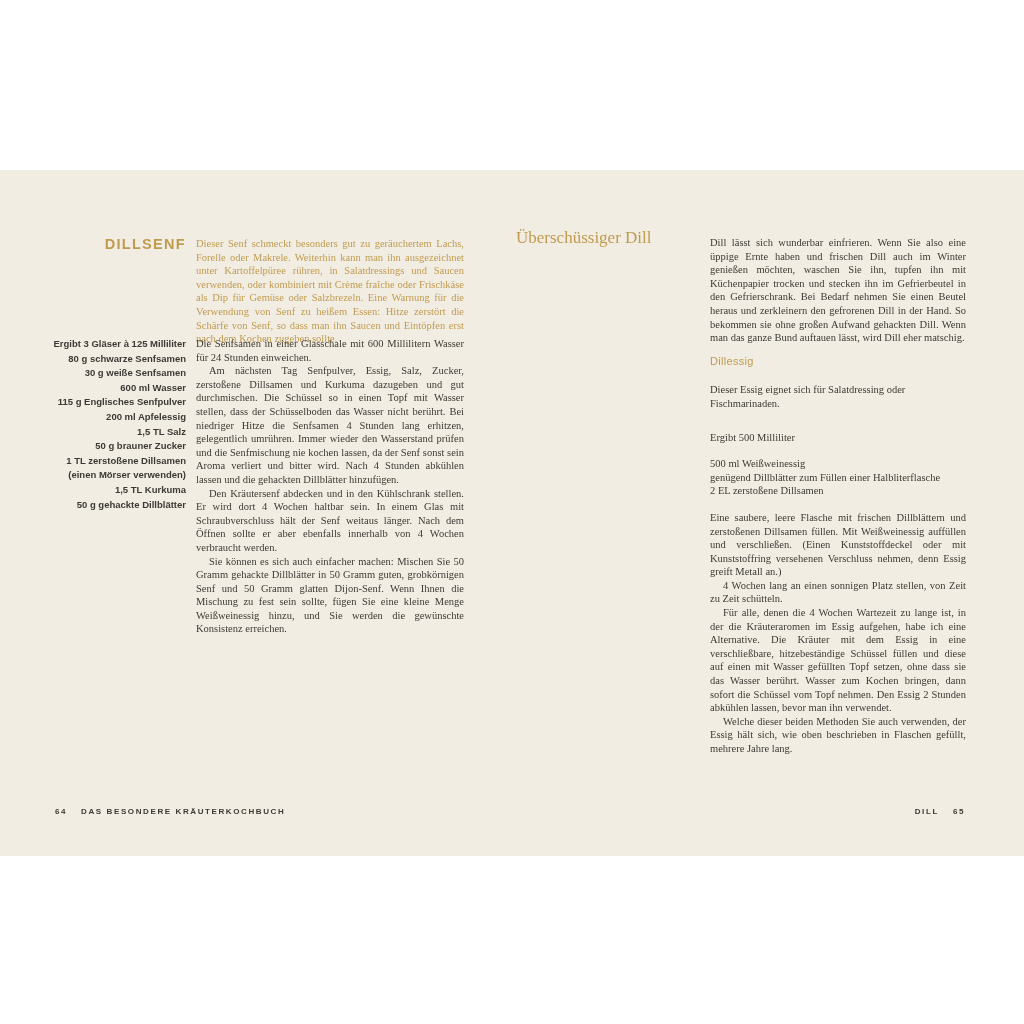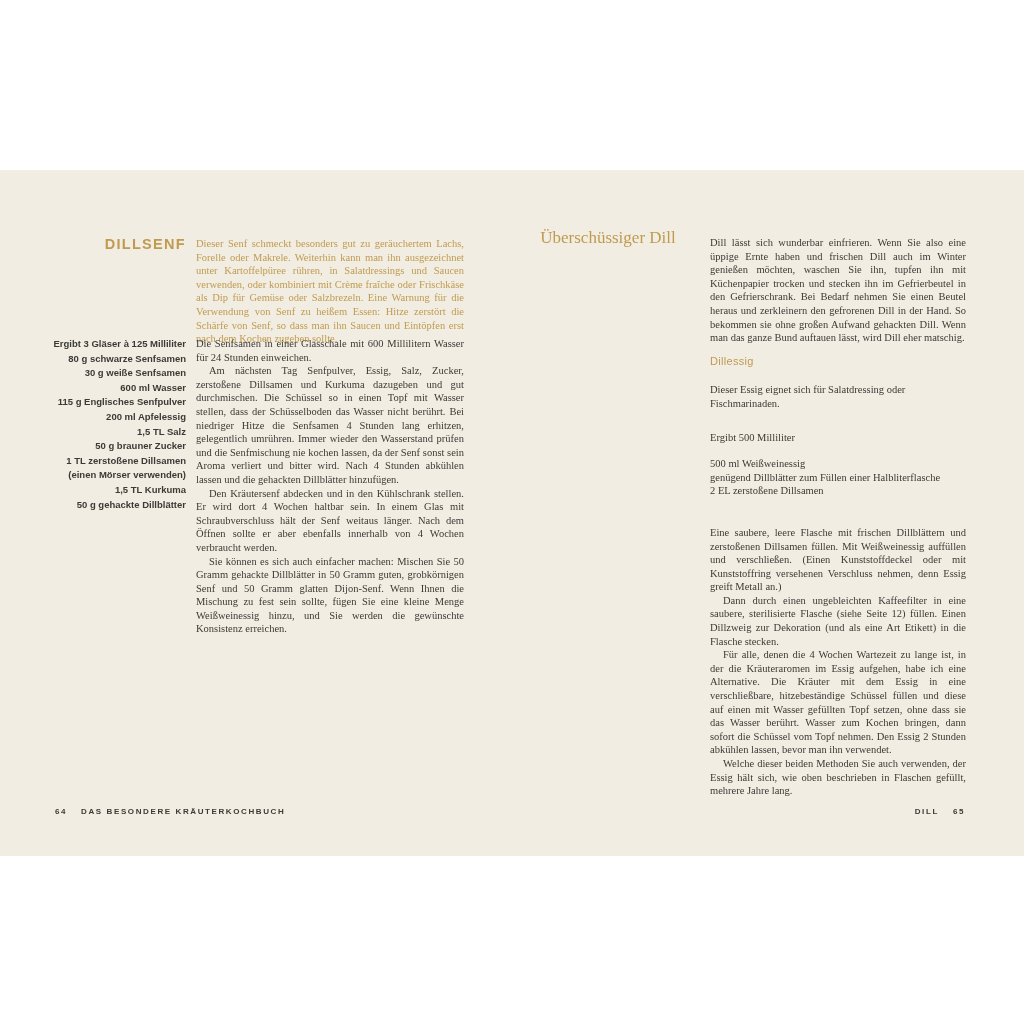--- a/index.html
+++ b/index.html
@@ -33,39 +33,39 @@
     font-size:9.5px; font-weight:700; line-height:14.6px;
   }
   .lp-body {
     position:absolute; left:196px; top:167px; width:268px;
   }
   .paras { font-size:10.5px; line-height:13.6px; text-align:justify; }
   .para { margin:0; }
   .para:not(:first-child) { text-indent:13px; }
   
   .rp-title {
-    position:absolute; left:516px; top:58px; width:184px; text-align:center;
+    position:absolute; left:516px; top:58px; width:184px; text-align:left;
     font-family:"Liberation Serif", serif;
     font-size:17px; font-weight:400;
     color:var(--accent,#bf9b50);
   }
   .rp-col {
     position:absolute; left:710px; top:66px; width:256px;
     font-size:10.5px; line-height:13.6px;
   }
   .rp-intro { text-align:justify; margin-bottom:10px; }
   .rp-sub {
     font-family:"Liberation Sans", sans-serif;
     font-size:11px; font-weight:400; letter-spacing:0.3px;
     color:var(--accent,#bf9b50);
     margin-bottom:15px;
   }
   .rp-desc { margin-bottom:13px; }
   .rp-yield { margin-bottom:13px;margin-top:20px; }
-  .rp-ings { margin-bottom:28px; }
+  .rp-ings { margin-bottom:13px; }
   .rp-ing { }
   
   .foot {
     position:absolute; top:637px;
     font-family:"Liberation Sans", sans-serif;
     font-size:8px; font-weight:700; letter-spacing:1.6px;
     color:var(--text,#3b3a36);
     display:flex; align-items:baseline; gap:14px;
   }
   .foot-left { left:55px; }
@@ -128,21 +128,21 @@
         <div class="rp-ings">
 
         <div class="rp-ing">500 ml Weißweinessig</div>
             <div class="rp-ing">genügend Dillblätter zum Füllen einer Halbliterflasche</div>
             <div class="rp-ing">2 EL zerstoßene Dillsamen</div>
           </div>
 
         <div class="paras">
 
         <p class="para">Eine saubere, leere Flasche mit frischen Dillblättern und zerstoßenen Dillsamen füllen. Mit Weißweinessig auffüllen und verschließen. (Einen Kunststoffdeckel oder mit Kunststoffring versehenen Verschluss nehmen, denn Essig greift Metall an.)</p>
-            <p class="para">Dann durch einen ungebleichten Kaffeefilter in eine saubere, sterilisierte Flasche (siehe Seite 12) füllen. Einen Dillzweig zur Dekoration (und als eine Art Etikett) in die Flasche stecken.</p>
+            <p class="para">4 Wochen lang an einen sonnigen Platz stellen, von Zeit zu Zeit schütteln.</p>
             <p class="para">Für alle, denen die 4 Wochen Wartezeit zu lange ist, in der die Kräuteraromen im Essig aufgehen, habe ich eine Alternative. Die Kräuter mit dem Essig in eine verschließbare, hitzebeständige Schüssel füllen und diese auf einen mit Wasser gefüllten Topf setzen, ohne dass sie das Wasser berührt. Wasser zum Kochen bringen, dann sofort die Schüssel vom Topf nehmen. Den Essig 2 Stunden abkühlen lassen, bevor man ihn verwendet.</p>
             <p class="para">Welche dieser beiden Methoden Sie auch verwenden, der Essig hält sich, wie oben beschrieben in Flaschen gefüllt, mehrere Jahre lang.</p>
           </div>
       </div>
 
       <footer class="foot foot-right">
         <span>DILL</span>
         <span>65</span>
       </footer>
     </section>

